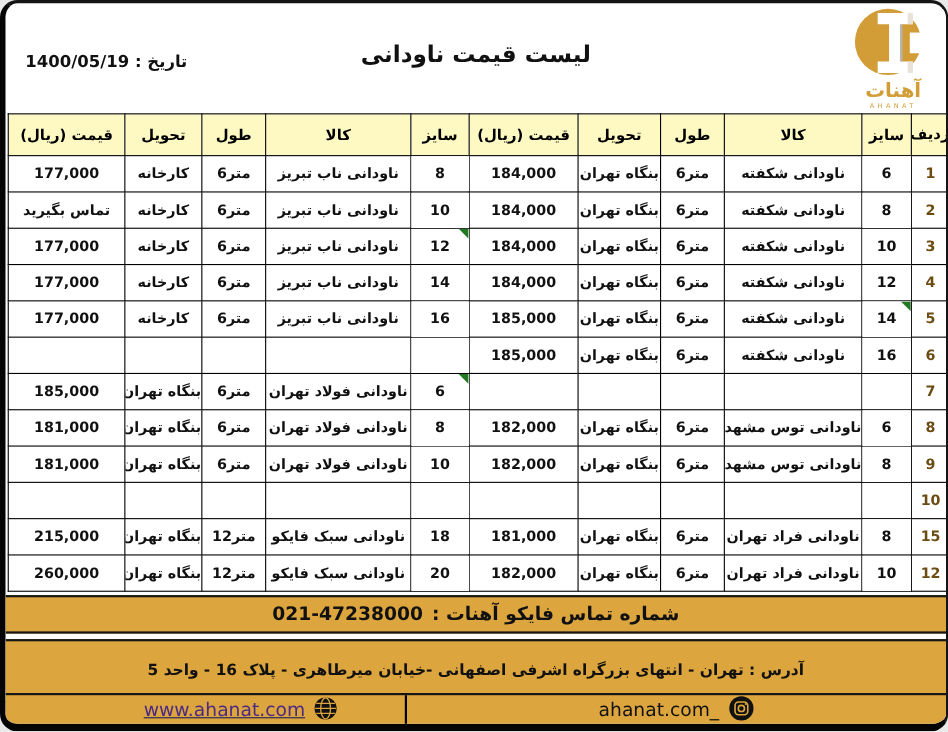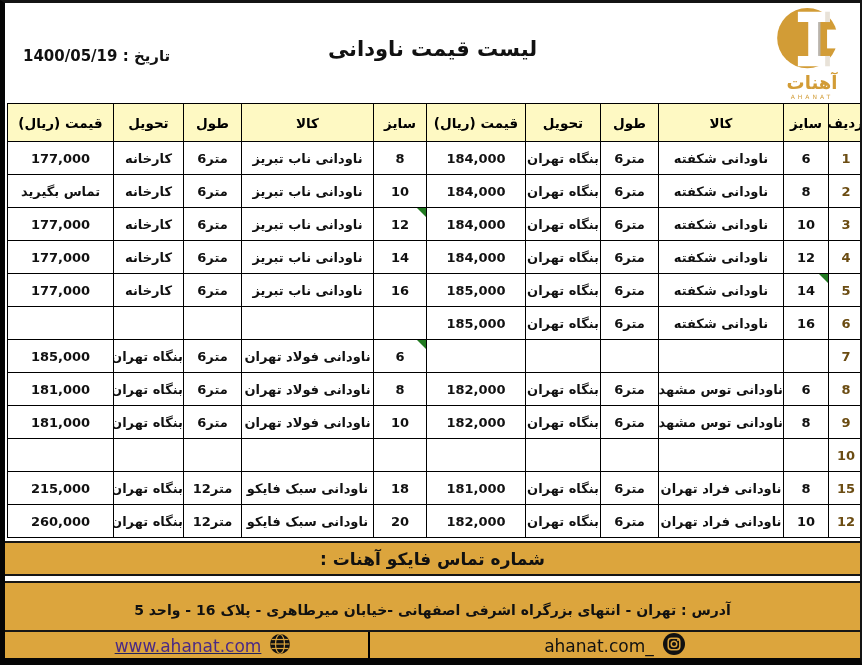--- a/index.html
+++ b/index.html
@@ -1,21 +1,21 @@
 <!DOCTYPE html>
 <html lang="fa"><head>
 <meta charset="utf-8">
 <style>
   html,body{margin:0;padding:0;background:#e8e8e8;}
   #page{
     position:relative;width:862px;height:665px;background:#fff;
     box-sizing:border-box;margin:0 auto;
     border-left:5px solid #050505;border-right:2px solid #141414;
     border-top:3px solid #141414;border-bottom:7px solid #050505;
-    font-family:"DejaVu Sans", sans-serif;color:#111;overflow:hidden;
+    font-family:"DejaVu Sans", sans-serif;color:#111;overflow:hidden;border-radius:16px;
   }
   
   #doc-date{position:absolute;left:14px;top:44px;direction:rtl;
     font-size:15px;font-weight:bold;white-space:nowrap;}
   #doc-date .num{direction:ltr;unicode-bidi:embed;padding-left:4px;}
   #doc-title{position:absolute;left:170px;right:170px;top:34px;
     text-align:center;font-size:21px;font-weight:bold;direction:rtl;}
   #logo{position:absolute;right:4px;top:4px;width:88px;text-align:center;line-height:1;}
   .logo-name{color:#d29c36;font-size:18px;font-weight:bold;margin-top:0;}
   .logo-sub{color:#d29c36;font-size:6px;letter-spacing:3px;margin-top:2px;}
@@ -36,21 +36,21 @@
   
   .bar{position:absolute;left:0;right:0;background:#dca53d;
     border-top:2px solid #161616;border-bottom:2px solid #161616;
     display:flex;align-items:center;justify-content:center;direction:rtl;}
   #phone-bar{top:538px;height:35px;font-size:17px;font-weight:bold;box-sizing:border-box;}
   #phone-bar .num{direction:ltr;unicode-bidi:embed;margin-right:8px;}
   #address-bar{top:578px;height:58px;font-size:14px;font-weight:bold;box-sizing:border-box;}
   #footer-bar{top:627px;height:31px;box-sizing:border-box;}
   .footer-half{position:absolute;top:0;bottom:0;display:flex;
     align-items:center;justify-content:center;gap:8px;}
-  #footer-left{left:16px;width:364px;}
+  #footer-left{left:0;width:364px;padding-left:32px;}
   #footer-divider{position:absolute;left:363px;top:0;bottom:0;width:2px;background:#000;}
   #footer-right{left:365px;right:0;}
   #website-link{color:#4b2a85;text-decoration:underline;
     text-decoration-color:#22225e;font-size:17px;cursor:pointer;direction:ltr;}
   #instagram-handle{color:#111;font-weight:normal;font-size:17px;direction:ltr;}
 </style>
 </head>
 <body>
 
 <div id="page">
@@ -261,20 +261,21 @@
           <td class="product">ناودانی سبک فایکو</td>
           <td class="len">12متر</td>
           <td class="del">بنگاه تهران</td>
           <td class="price">260,000</td>
         </tr>
       </tbody>
   </table>
 
   <div class="bar" id="phone-bar">
     <span>شماره تماس فایکو آهنات :</span>
+    <span class="num">021-47238000</span>
   </div>
 
   <div class="bar" id="address-bar">
     <span>آدرس : تهران - انتهای بزرگراه اشرفی اصفهانی -خیابان میرطاهری - پلاک 16 - واحد 5</span>
   </div>
 
   <div class="bar" id="footer-bar">
     <div class="footer-half" id="footer-left">
       <span>
         <svg width="22" height="22" viewBox="0 0 22 22" aria-hidden="true">

